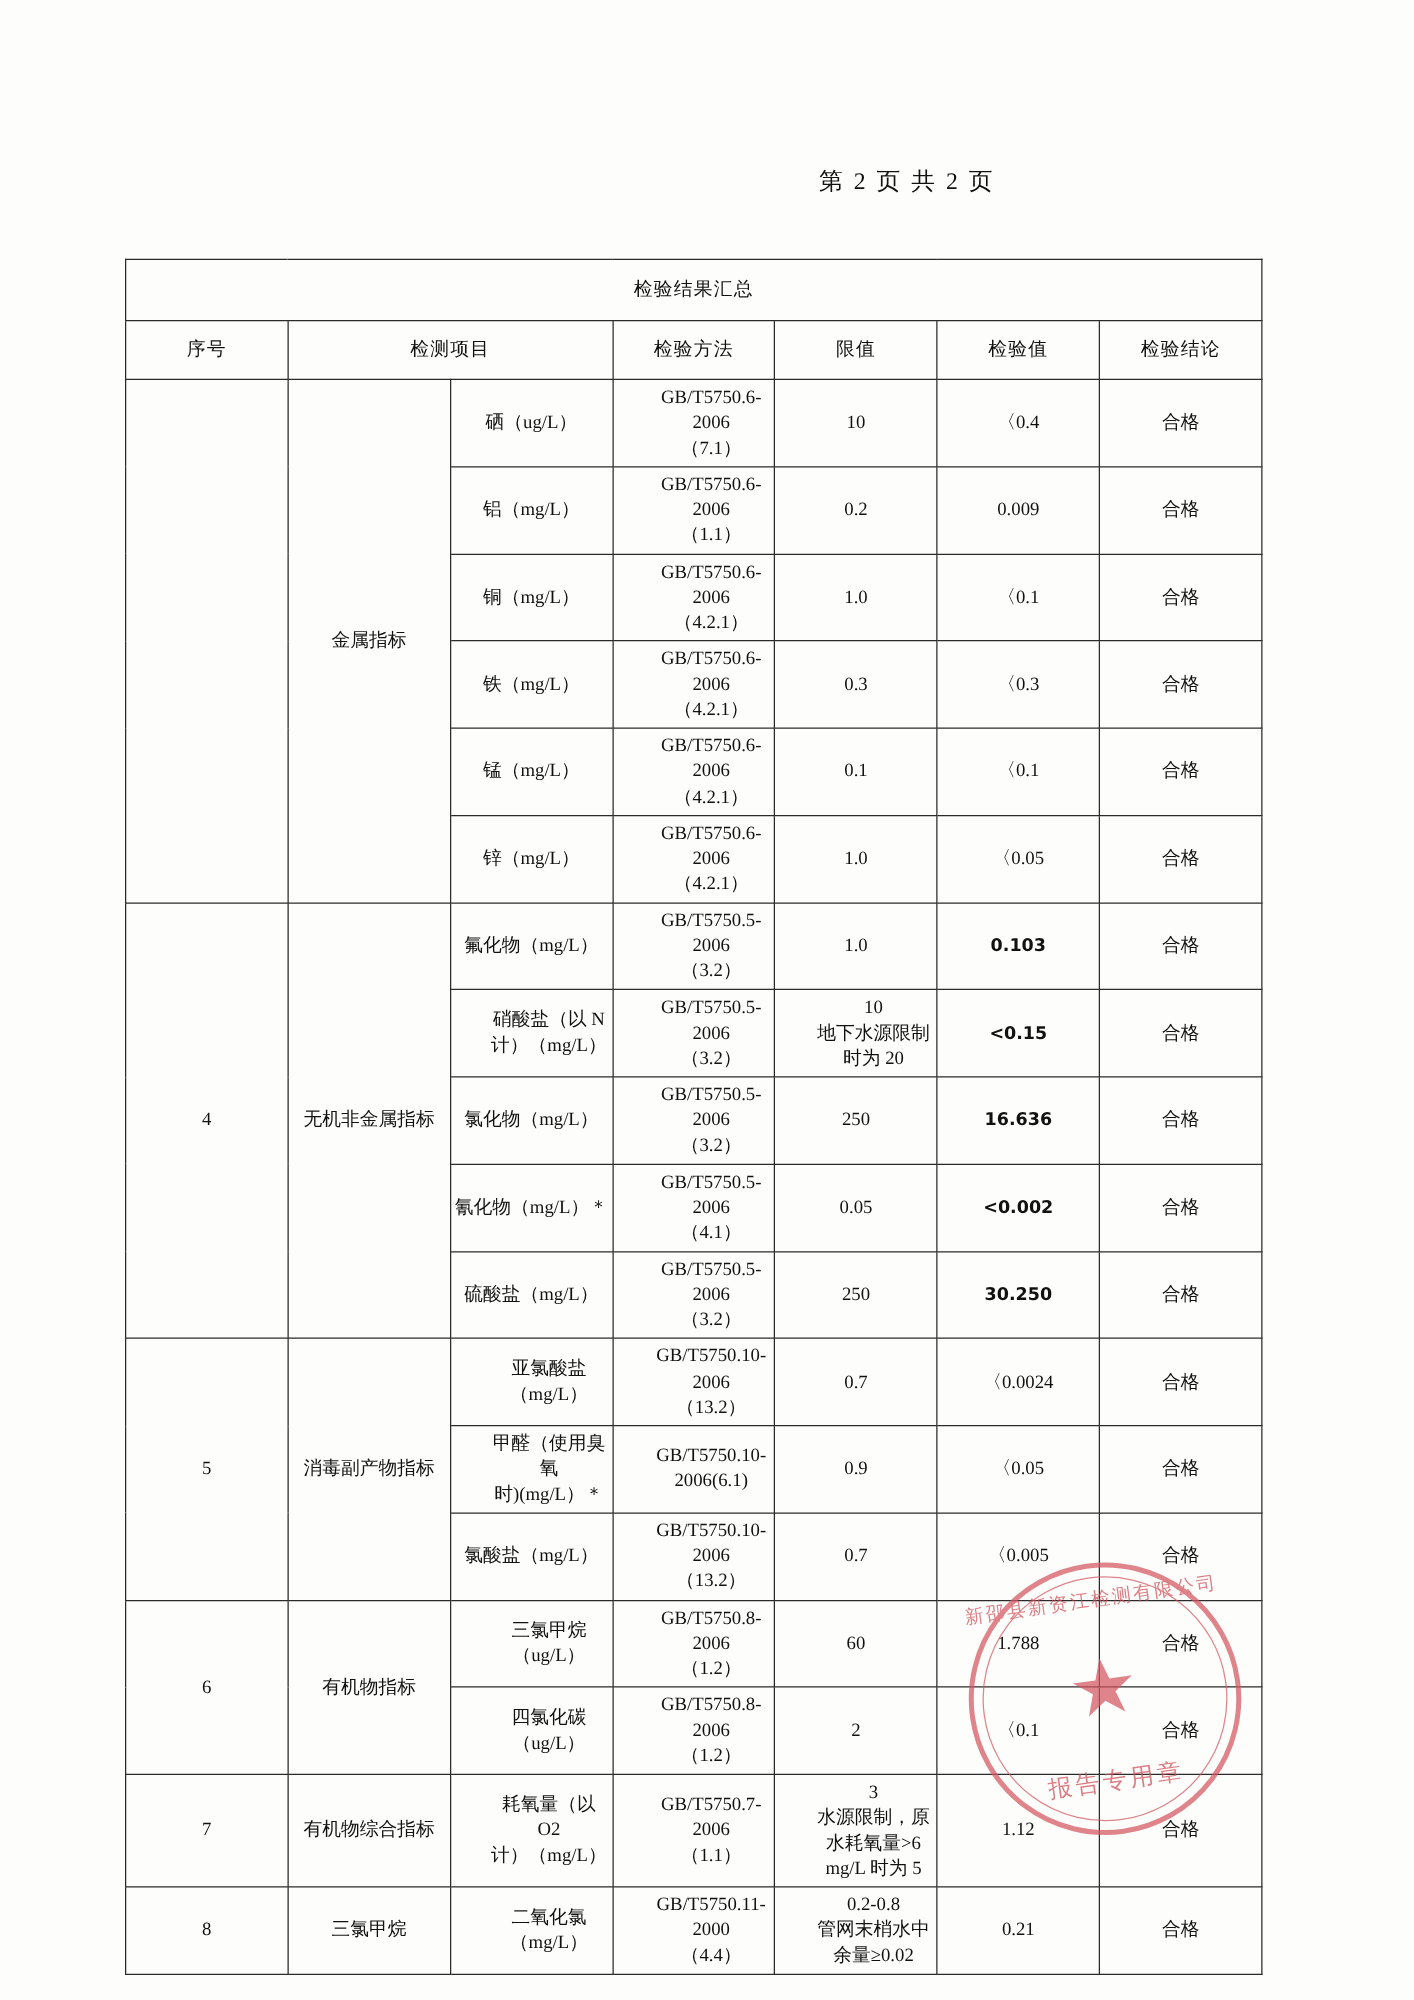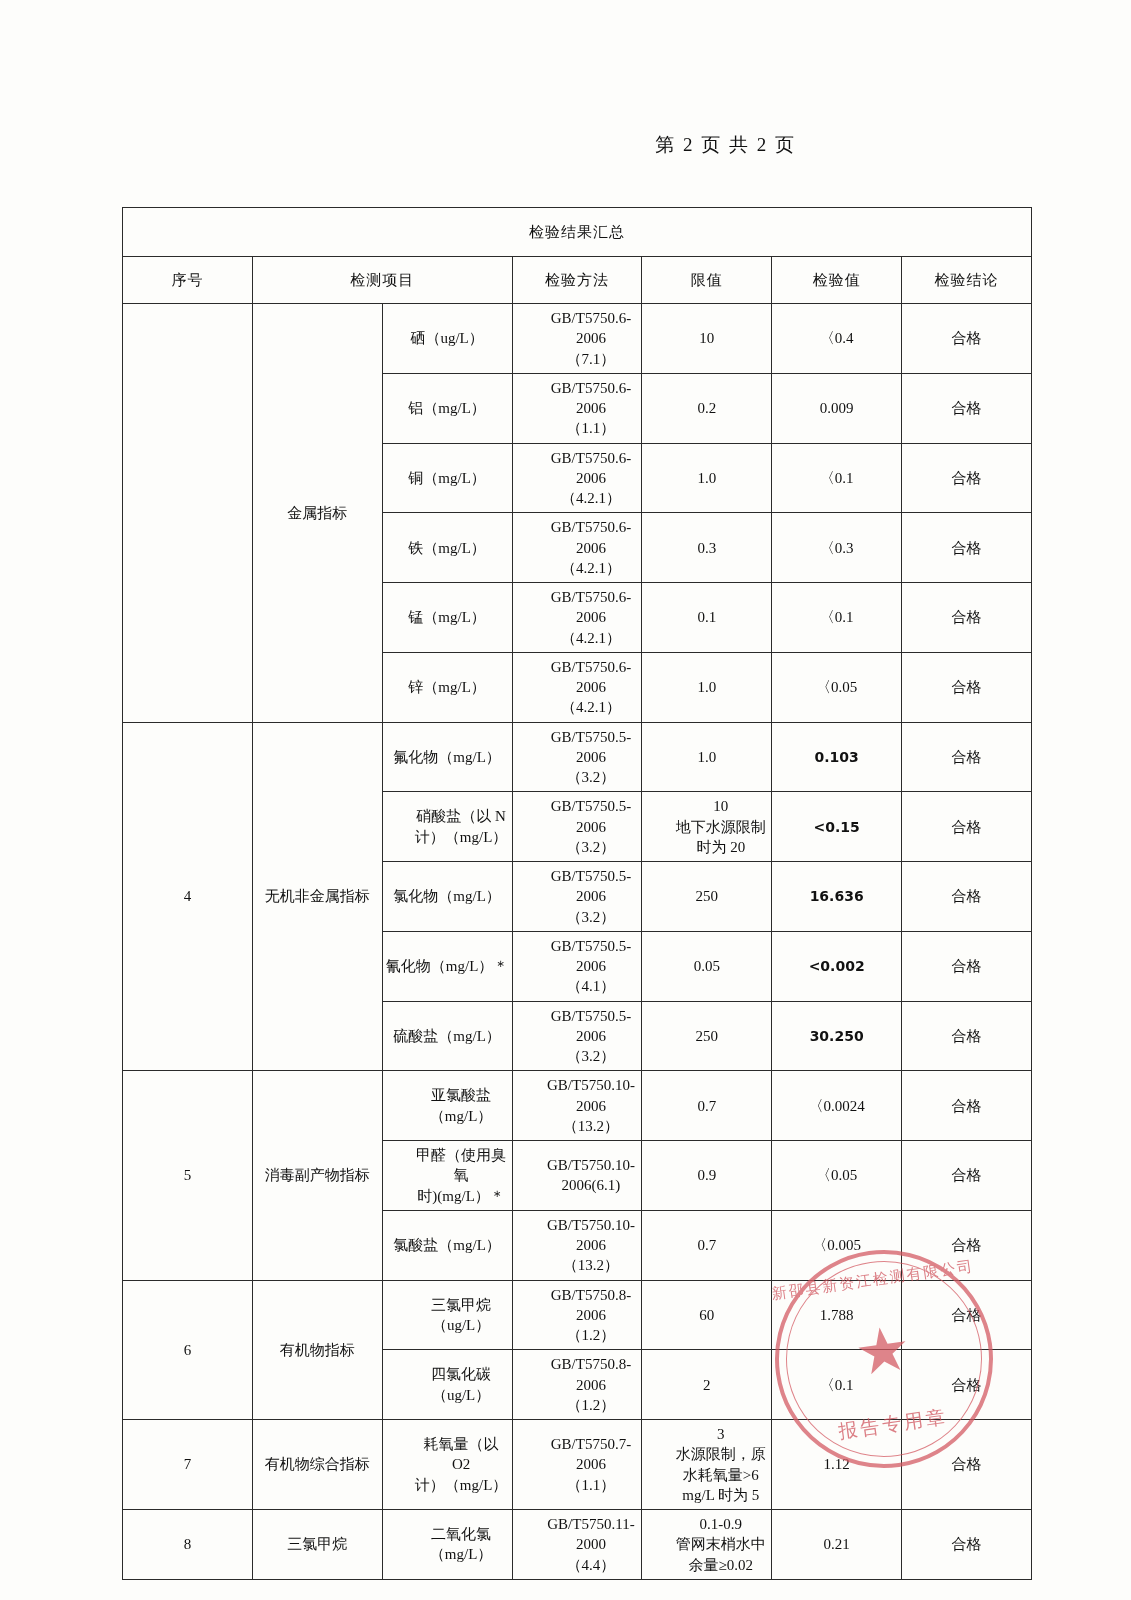--- a/index.html
+++ b/index.html
@@ -21,21 +21,21 @@
     right:140px;
     top:132px;
     font-size:19px;
     letter-spacing:2px;
     font-family:"Liberation Serif",serif;
     white-space:nowrap;
   }
   
   table.report{
     position:absolute;
-    left:122px;
+    left:100px;
     top:207px;
     width:910px;
     border-collapse:collapse;
     table-layout:fixed;
   }
   table.report td{
     border:1px solid #2b2b2b;
     text-align:center;
     vertical-align:middle;
     font-size:15px;
@@ -378,21 +378,21 @@
         <td class="cat-col">三氯甲烷</td>
         <td class="item-col">
           <span class="sub">二氧化氯</span>
           <span class="sub">（mg/L）</span>
         </td>
         <td class="method-col">
           <span class="sub">GB/T5750.11-2000</span>
           <span class="sub">（4.4）</span>
         </td>
         <td class="limit-col small-limit">
-          <span class="sub">0.1-0.9</span>
+          <span class="sub">0.2-0.8</span>
           <span class="sub">管网末梢水中</span>
           <span class="sub">余量≥0.02</span>
         </td>
         <td class="value-col">0.21</td>
         <td class="concl-col">合格</td>
       </tr>
     </tbody>
   </table>
 
   <div class="stamp">

